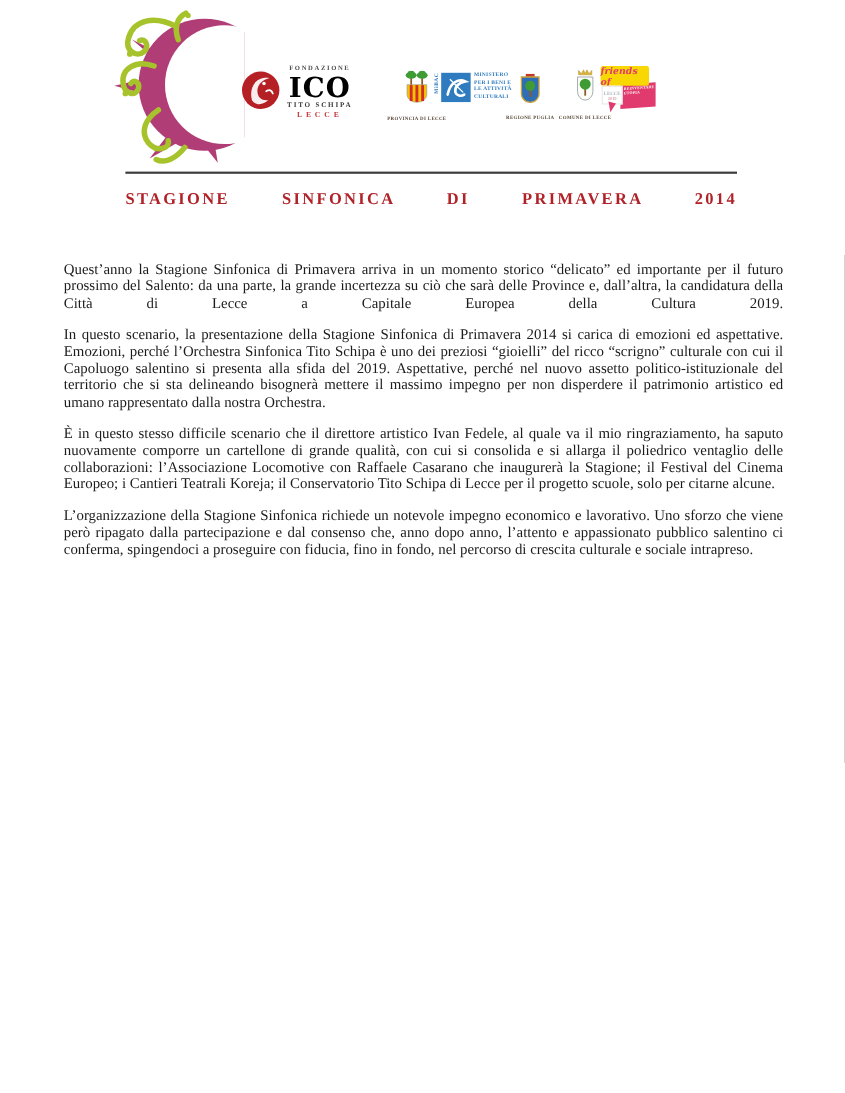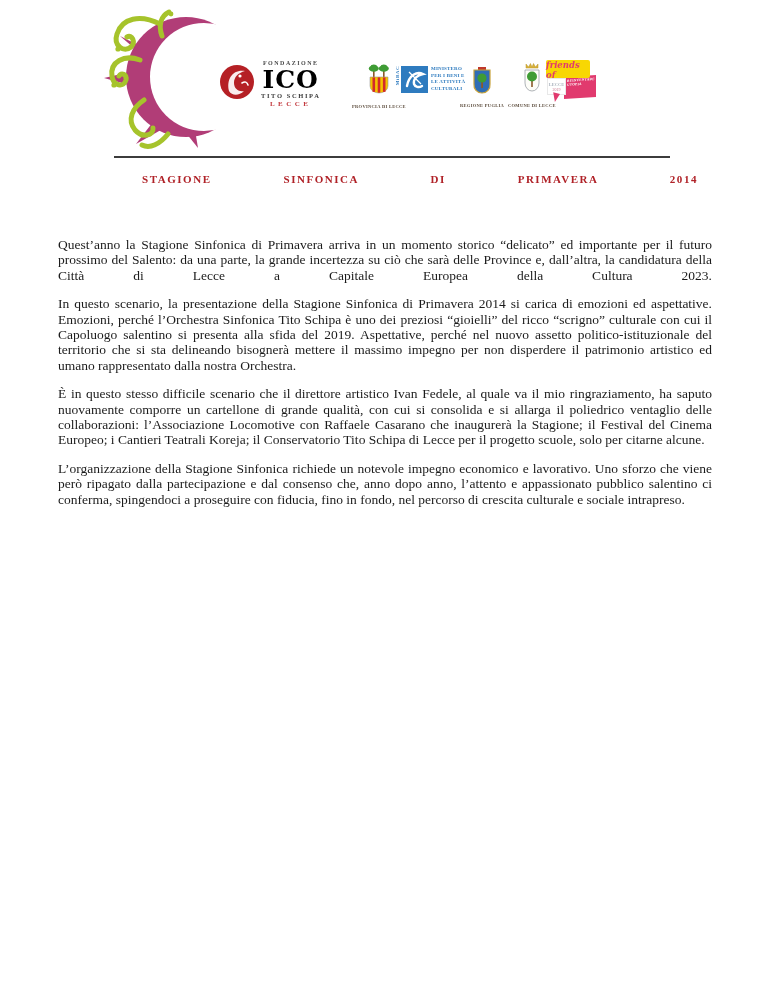--- a/index.html
+++ b/index.html
@@ -32,25 +32,24 @@
   .friends-flag{position:absolute;left:20px;top:16px;width:32px;height:22px;background:#e13a6e;transform:skewY(-4deg);padding:2px 0 0 3px;box-sizing:border-box;}
   .friends-flag-line{font-size:3.5px;line-height:4px;color:#ffffff;font-weight:bold;letter-spacing:.2px;}
   .friends-white{position:absolute;left:3px;top:18px;width:17px;height:15px;background:#ffffff;border:0.5px solid #e8e8e8;display:flex;flex-direction:column;align-items:center;justify-content:center;}
   .friends-lecce{font-size:4.5px;font-weight:bold;color:#aab3bd;line-height:5px;}
   .friends-year{font-size:4px;color:#c9798f;line-height:5px;}
   .friends-tail{position:absolute;left:8px;top:33px;width:0;height:0;border-left:4px solid transparent;border-right:3px solid transparent;border-top:9px solid #e13a6e;transform:rotate(14deg);}
   
   .rule{position:absolute;left:114px;top:156px;width:556px;height:2px;background:#3c3c3c;}
   .doc-title{
     position:absolute;left:114px;top:173px;width:556px;
-    font-size:11px;font-weight:bold;color:#b02228;
+    font-size:15px;font-weight:bold;color:#b02228;
     letter-spacing:.14em;
     text-align:justify;text-align-last:justify;
     white-space:normal;
-    margin-left:28px;
   }
   
   .body-block{position:absolute;left:58px;top:237px;width:654px;color:#1b1b1b;}
   .body-block p{
     margin:0 0 13px 0;
     font-size:13.5px;line-height:15.4px;
     text-align:justify;
   }
   .body-block p.stretch-last{text-align-last:justify;}
   
@@ -183,20 +182,20 @@
       <div class="friends-tail"></div>
     </div>
 
   </div>
 
   <div class="rule"></div>
 
   <div class="doc-title">STAGIONE SINFONICA DI PRIMAVERA 2014</div>
 
   <div class="body-block">
-    <p class="stretch-last">Quest’anno la Stagione Sinfonica di Primavera arriva in un momento storico “delicato” ed importante per il futuro prossimo del Salento: da una parte, la grande incertezza su ciò che sarà delle Province e, dall’altra, la candidatura della Città di Lecce a Capitale Europea della Cultura 2023.</p>
+    <p class="stretch-last">Quest’anno la Stagione Sinfonica di Primavera arriva in un momento storico “delicato” ed importante per il futuro prossimo del Salento: da una parte, la grande incertezza su ciò che sarà delle Province e, dall’altra, la candidatura della Città di Lecce a Capitale Europea della Cultura 2019.</p>
     <p>In questo scenario, la presentazione della Stagione Sinfonica di Primavera 2014 si carica di emozioni ed aspettative. Emozioni, perché l’Orchestra Sinfonica Tito Schipa è uno dei preziosi “gioielli” del ricco “scrigno” culturale con cui il Capoluogo salentino si presenta alla sfida del 2019. Aspettative, perché nel nuovo assetto politico-istituzionale del territorio che si sta delineando bisognerà mettere il massimo impegno per non disperdere il patrimonio artistico ed umano rappresentato dalla nostra Orchestra.</p>
     <p>È in questo stesso difficile scenario che il direttore artistico Ivan Fedele, al quale va il mio ringraziamento, ha saputo nuovamente comporre un cartellone di grande qualità, con cui si consolida e si allarga il poliedrico ventaglio delle collaborazioni: l’Associazione Locomotive con Raffaele Casarano che inaugurerà la Stagione; il Festival del Cinema Europeo; i Cantieri Teatrali Koreja; il Conservatorio Tito Schipa di Lecce per il progetto scuole, solo per citarne alcune.</p>
     <p>L’organizzazione della Stagione Sinfonica richiede un notevole impegno economico e lavorativo. Uno sforzo che viene però ripagato dalla partecipazione e dal consenso che, anno dopo anno, l’attento e appassionato pubblico salentino ci conferma, spingendoci a proseguire con fiducia, fino in fondo, nel percorso di crescita culturale e sociale intrapreso.</p>
   </div>
 
 
 </div>
 
 </body></html>

